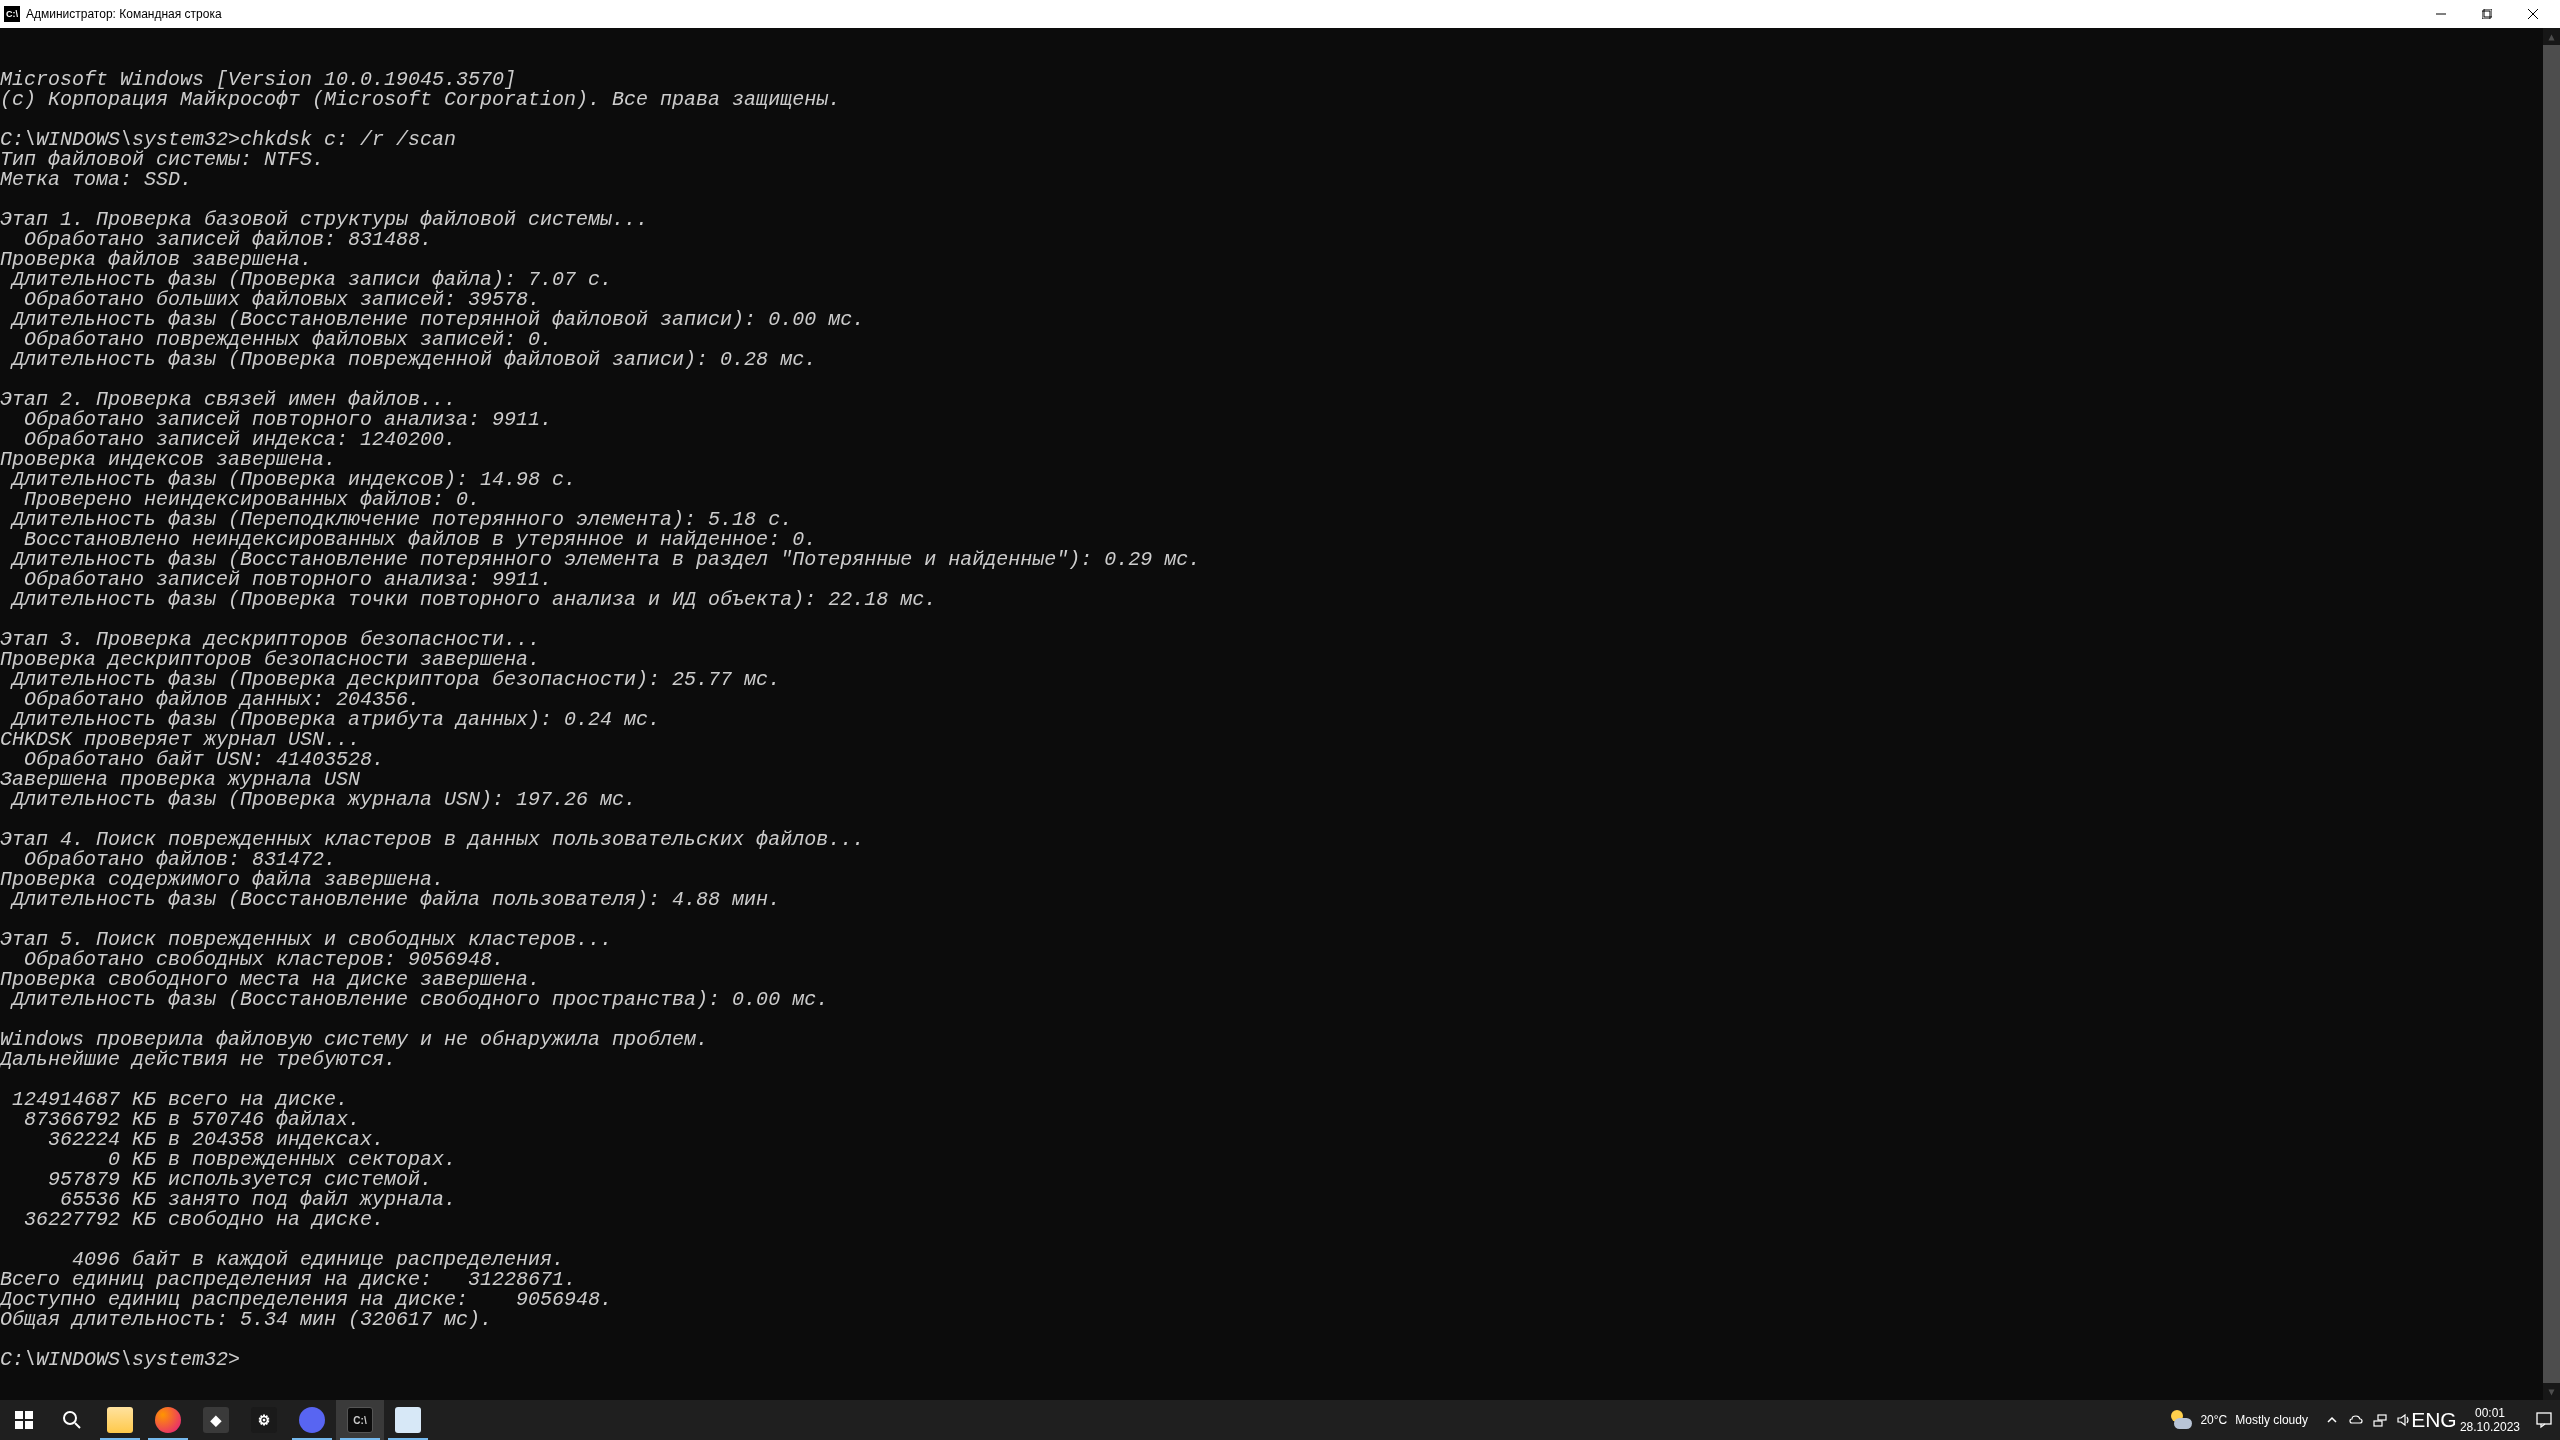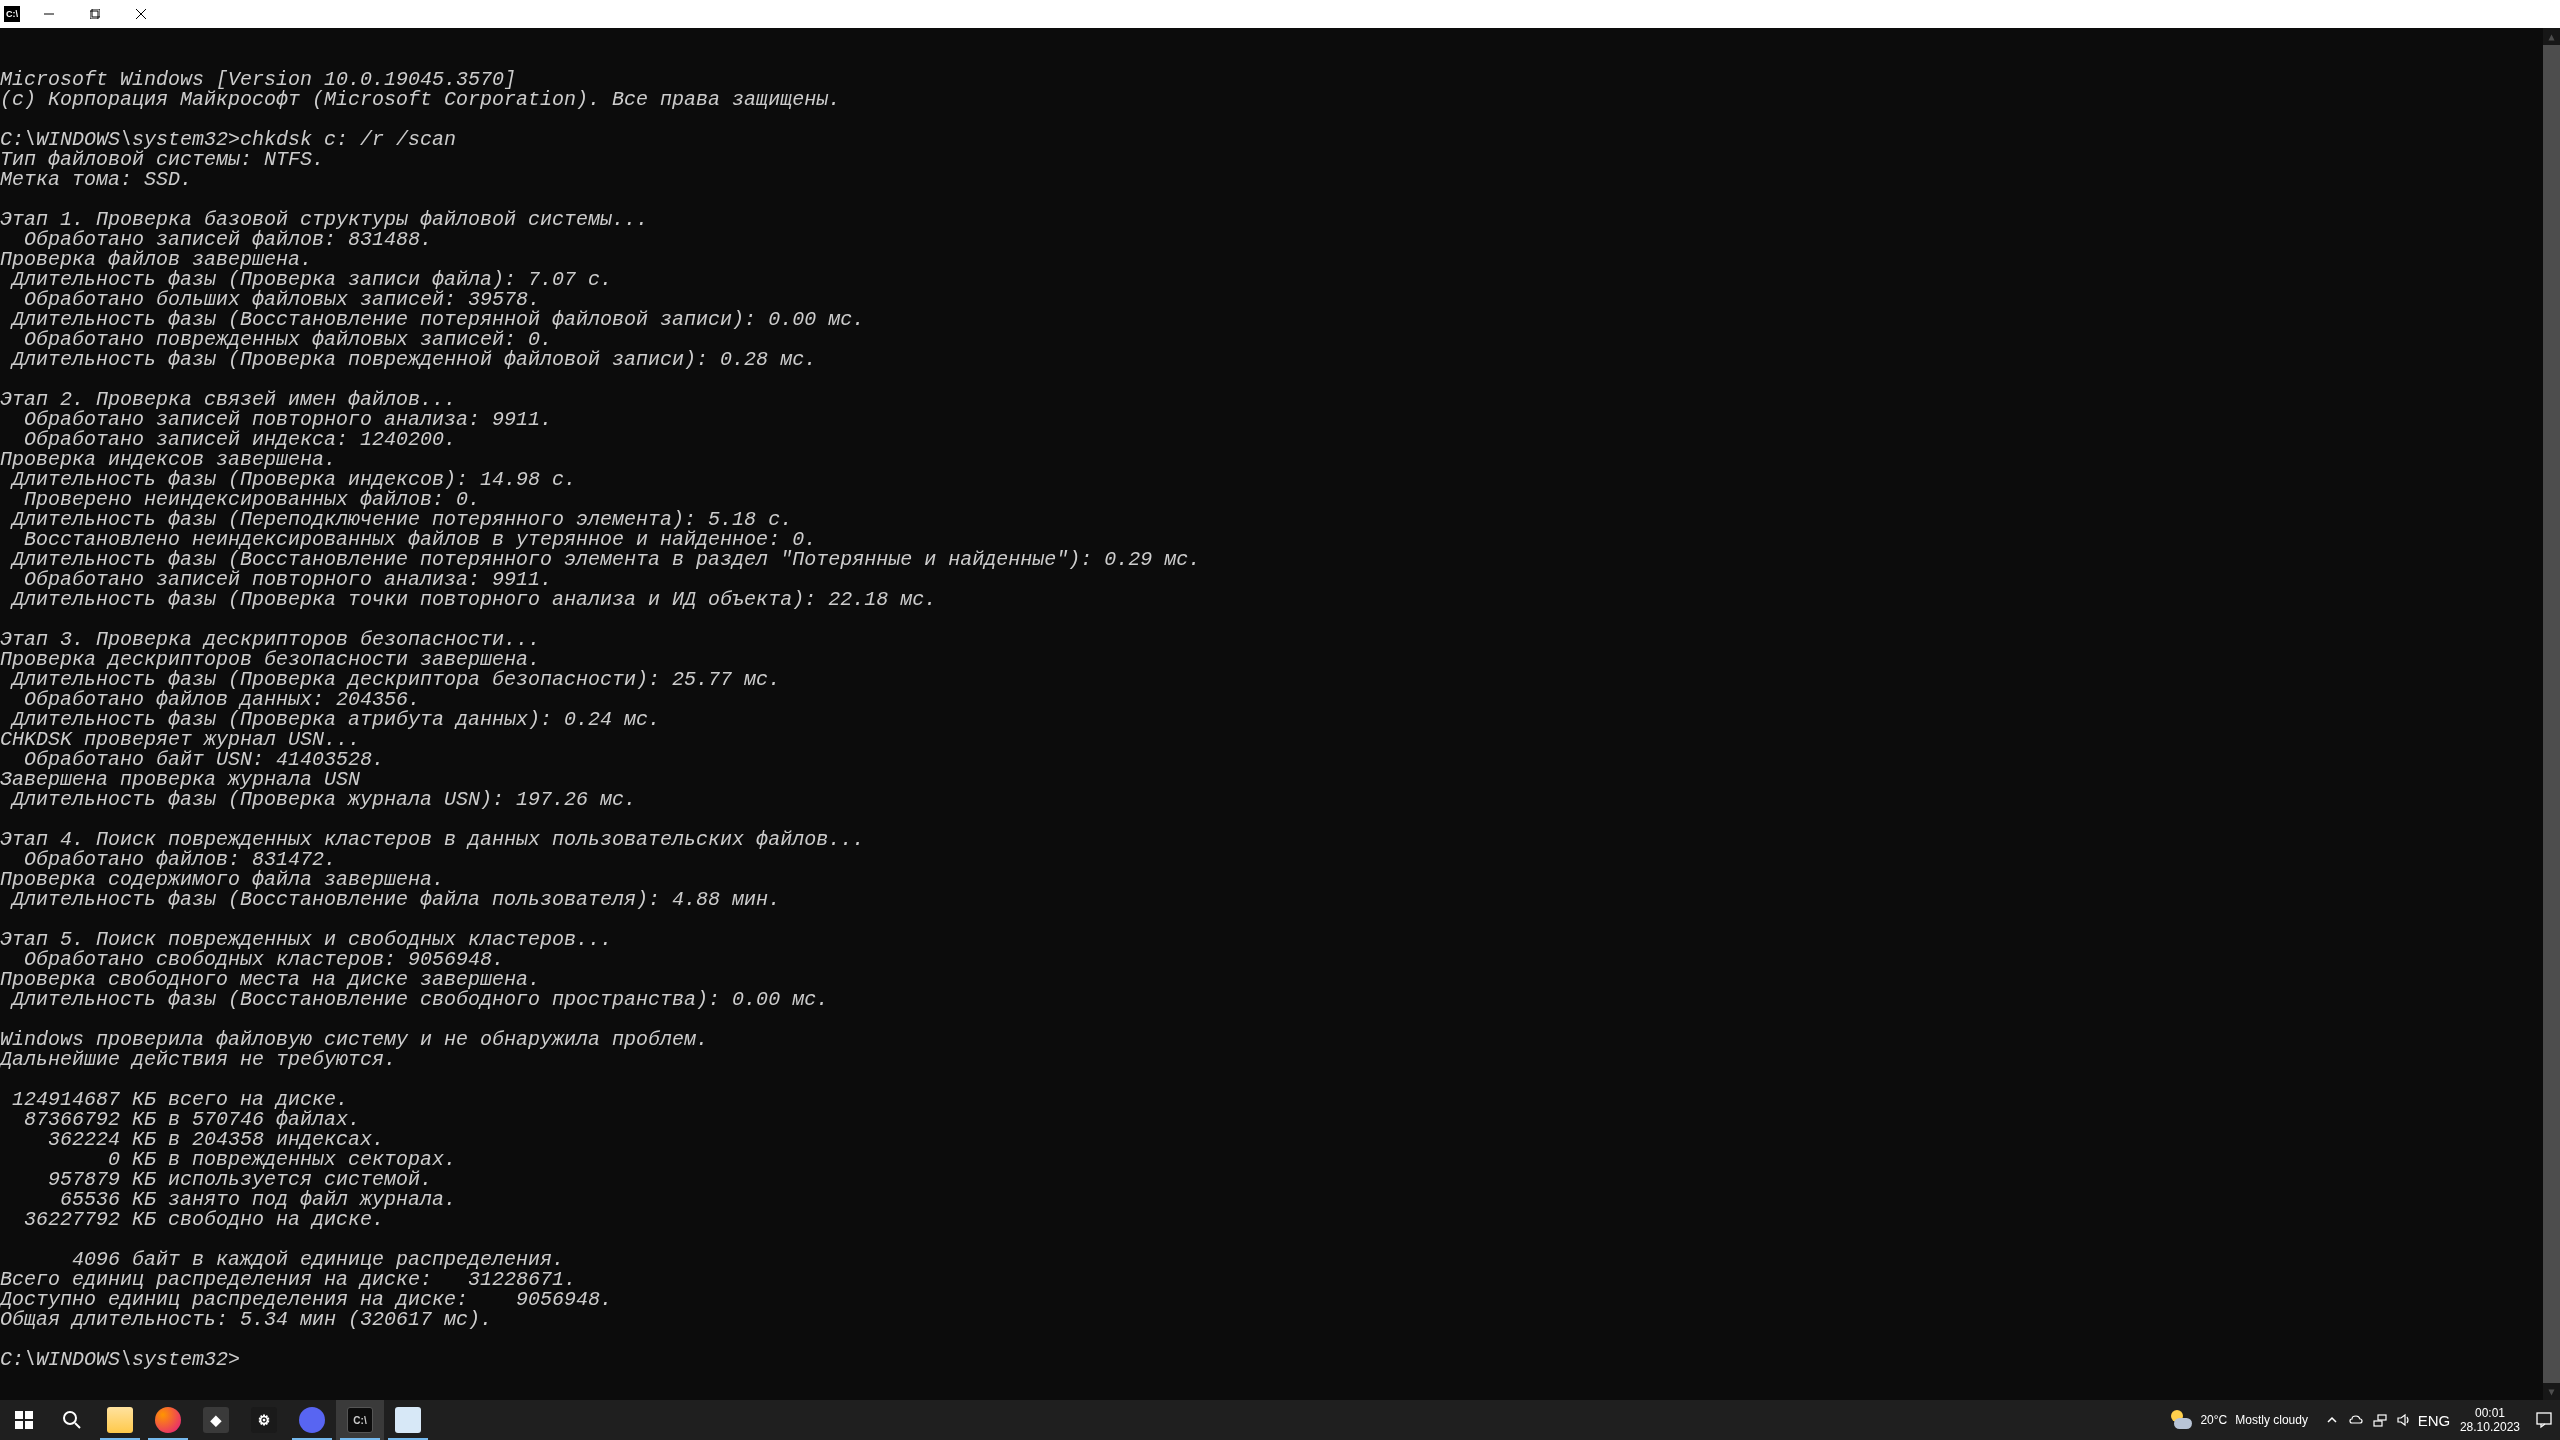--- a/index.html
+++ b/index.html
@@ -152,21 +152,21 @@
   position: absolute;
   bottom: 3px;
   right: 0;
 }
 .tray-icon {
   width: 24px;
   height: 40px;
   display: flex;
   align-items: center;
   justify-content: center;
-  font-size: 15px;
+  font-size: 21px;
 }
 .clock {
   text-align: center;
   padding: 0 8px;
   font-size: 12px;
   line-height: 14px;
 }
 .notif {
   width: 32px;
   height: 40px;
@@ -190,20 +190,21 @@
 .steel-i { background: #1a1a1a; color:#fff; }
 .discord-i { background: #5865f2; border-radius:50%; }
 .cmd-i { background: #0c0c0c; border:1px solid #555; color:#ccc; font-size:10px; }
 .note-i { background: #d7e8f7; }
 </style>
 </head>
 <body>
 
 <div class="title-bar">
   <div class="icon">C:\</div>
+  <div class="title">Администратор: Командная строка</div>
   <div class="window-controls">
     <div class="btn">
       <svg width="10" height="10" viewBox="0 0 10 10">
           <line x1="0" y1="5" x2="10" y2="5" stroke="#000" stroke-width="1"></line>
         </svg>
     </div>
     <div class="btn">
       <svg width="10" height="10" viewBox="0 0 10 10">
           <rect x="0" y="2" width="8" height="8" fill="none" stroke="#000" stroke-width="1"></rect>
           <rect x="2" y="0" width="8" height="8" fill="none" stroke="#000" stroke-width="1"></rect>

